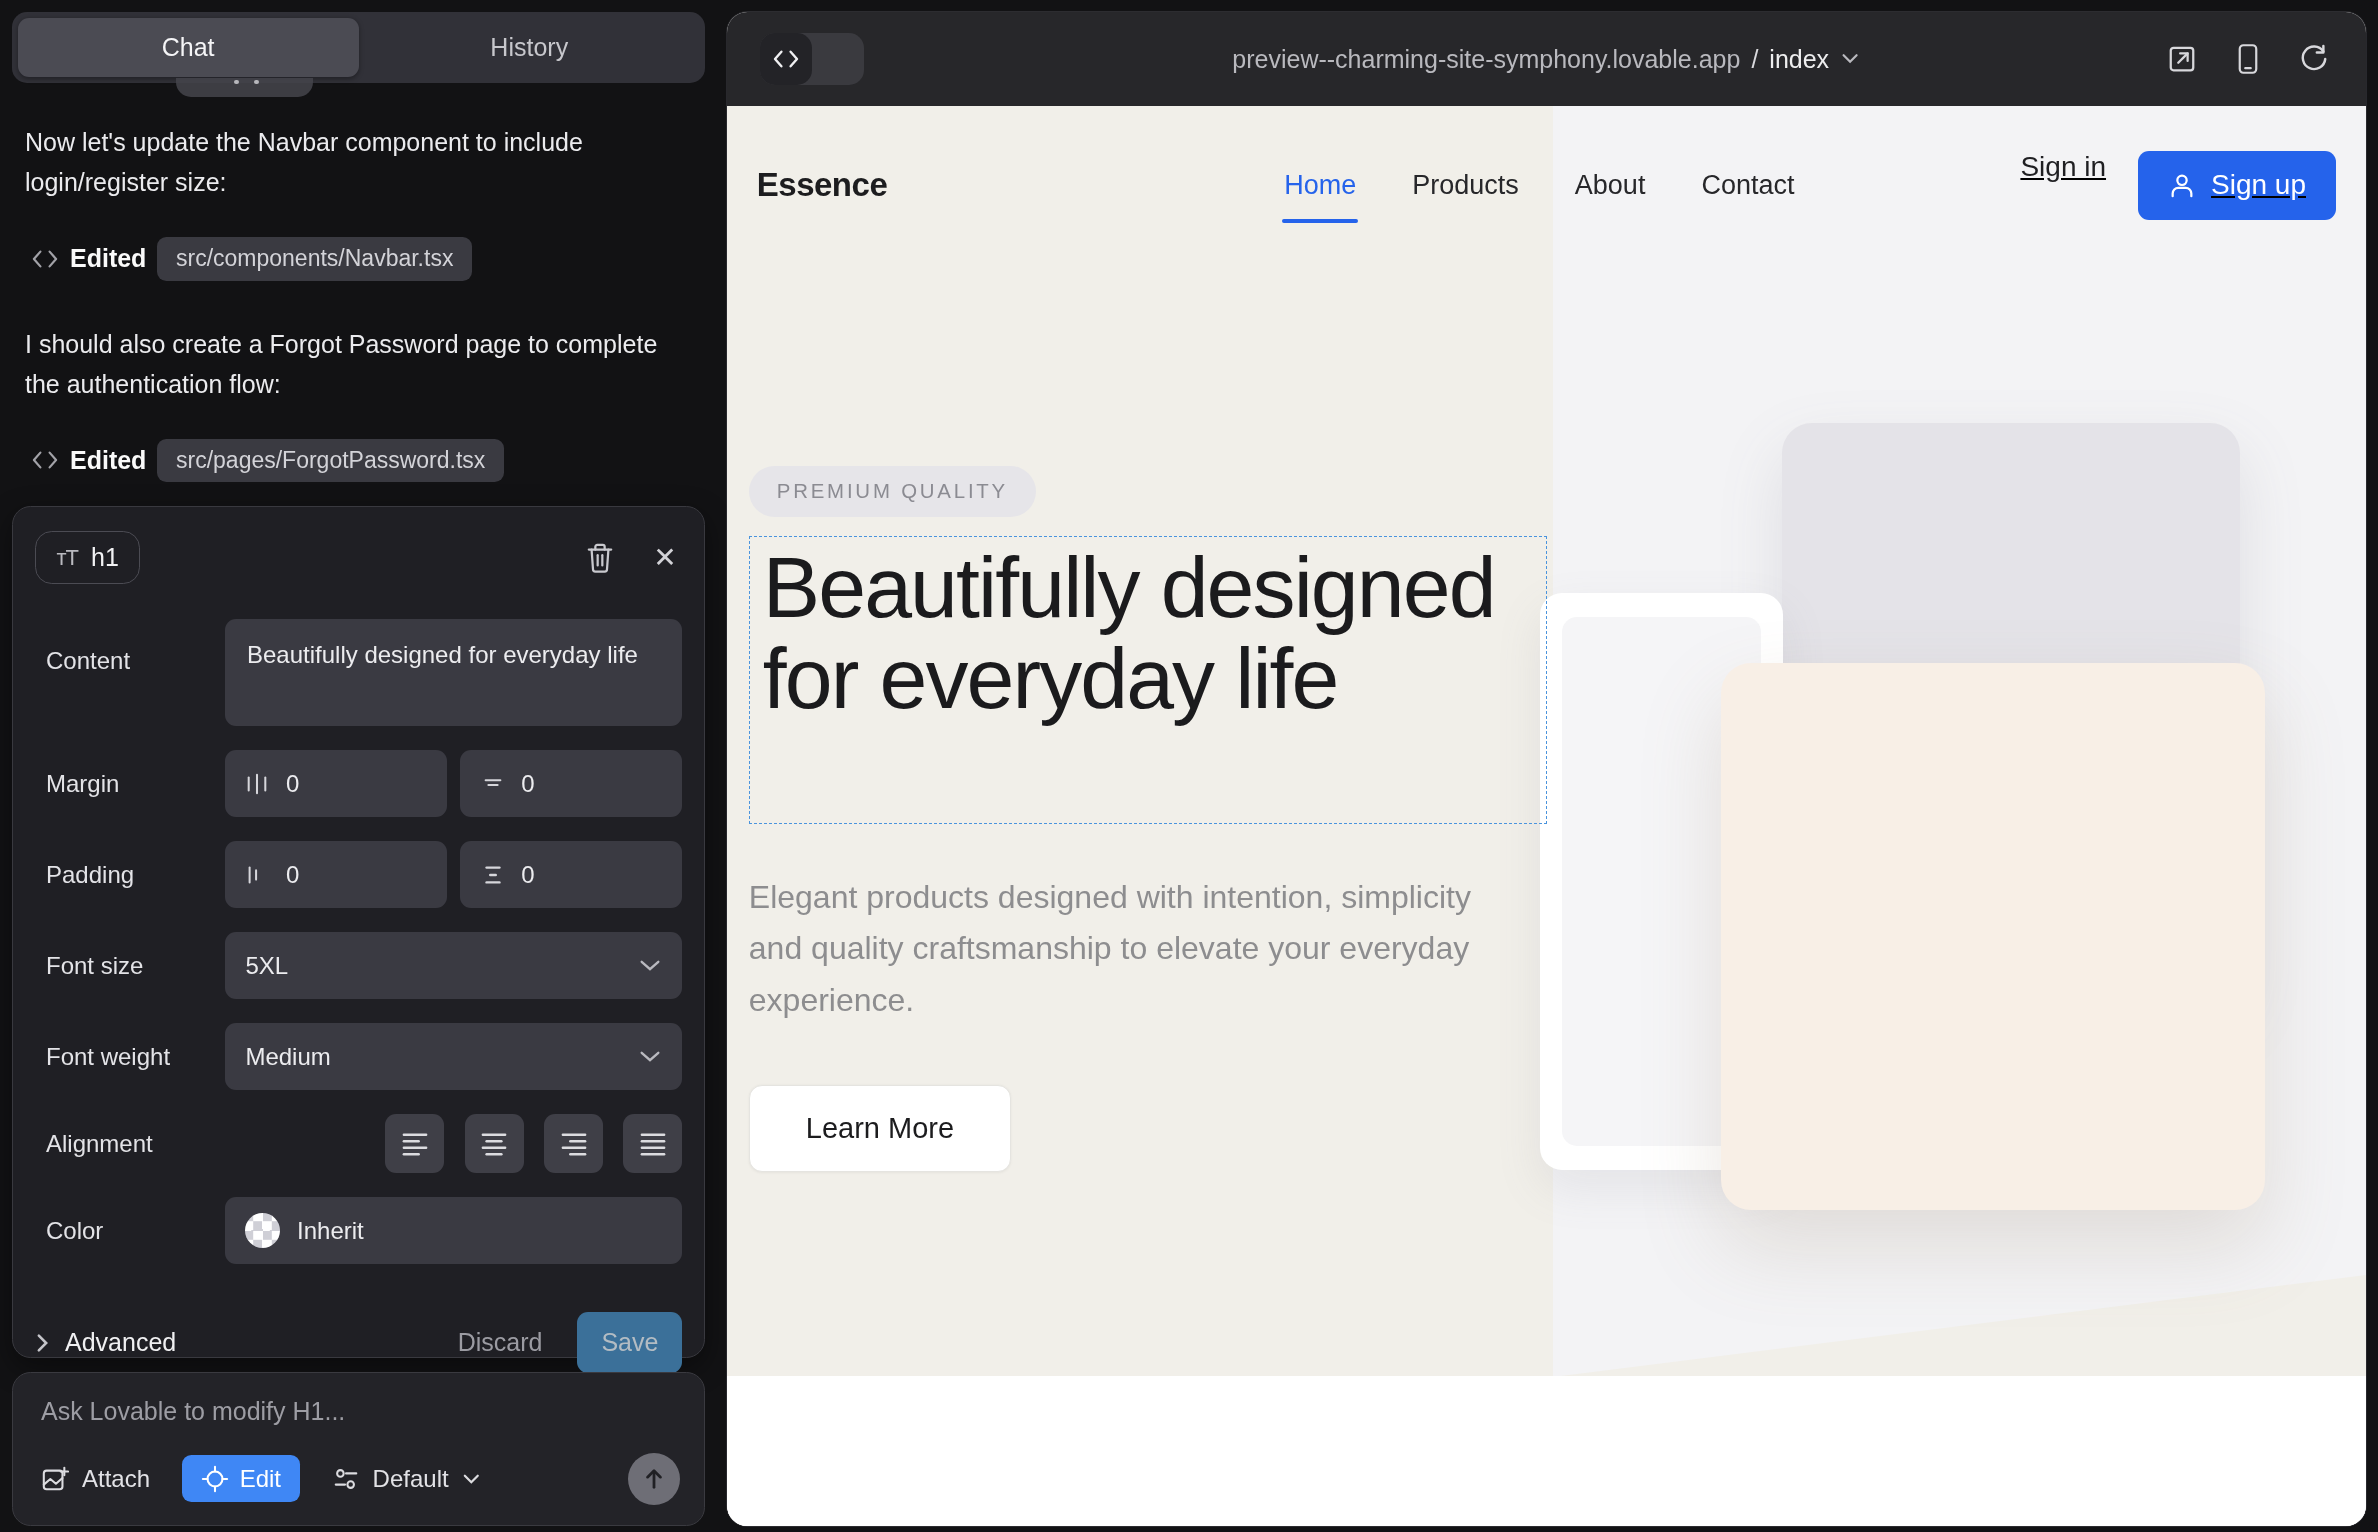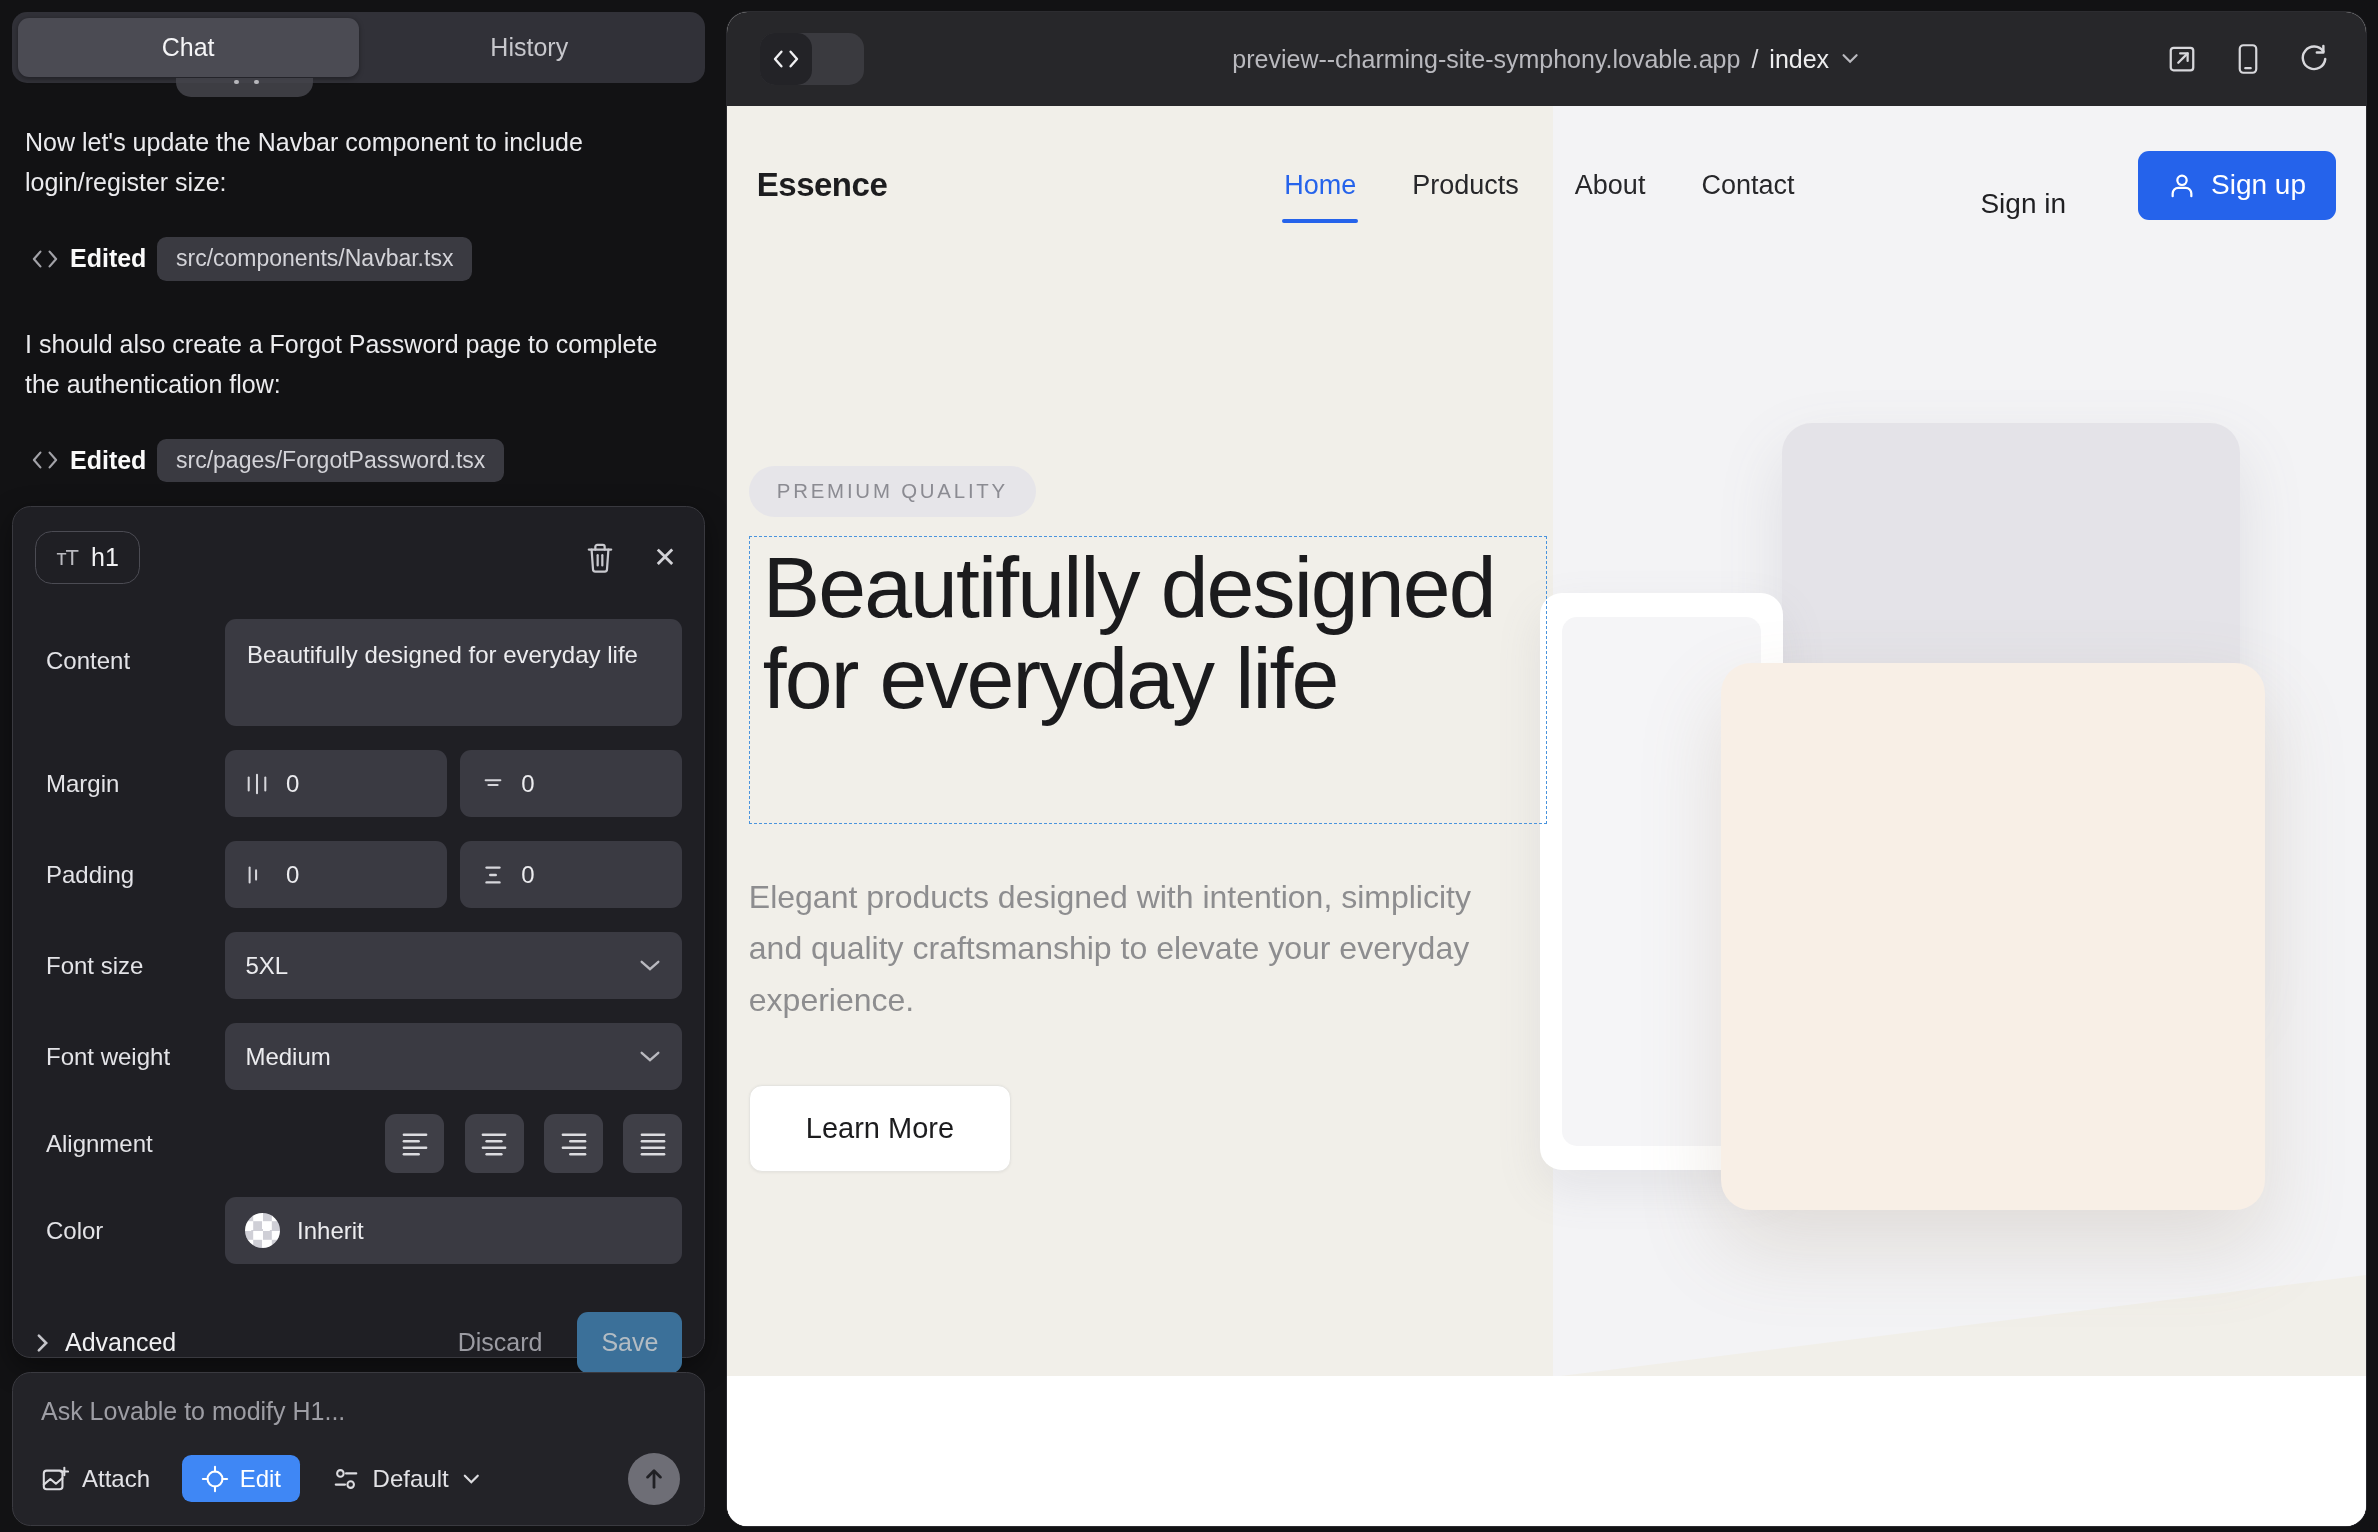--- a/index.html
+++ b/index.html
@@ -132,21 +132,21 @@
   .white-strip { position:absolute; left:0; right:0; bottom:0; height:150px; background:#ffffff; z-index:5; }
 
   .site-nav { position:absolute; top:0; left:0; right:0; height:158px;
     display:flex; align-items:center; padding:0 30px; z-index:6; }
   .brand { font-size:33px; font-weight:bold; color:#1d1d1f; letter-spacing:-0.5px; }
   .nav-links { display:flex; gap:56px; margin-left:397px; align-items:center; }
   .nav-link { font-size:27px; color:#27272a; cursor:pointer; position:relative; }
   .nav-link.active { color:#2563eb; }
   .nav-link.active::after { content:""; position:absolute; left:-1.9px; right:-1.9px; bottom:-22px;
     height:3.7px; background:#2563eb; border-radius:1.9px; }
-  .auth { margin-left:auto; display:flex; align-items:flex-end; gap:72px; }
+  .auth { margin-left:auto; display:flex; align-items:flex-start; gap:32px;text-decoration:underline; }
   .signin { font-size:28px; color:#1f1f22; background:none; border:none; cursor:pointer; }
   .signup { display:flex; align-items:center; gap:15px; background:#2563eb; color:#ffffff;
     border:none; border-radius:11px; height:69px; padding:0 30px; font-size:28px; cursor:pointer; }
 
   
   .hero-left { position:absolute; left:22px; top:360px; width:820px; z-index:4; }
   .badge { display:inline-block; background:#e6e5e9; color:#8b8b92; border-radius:927px;
     padding:14px 28px; font-size:20.4px; letter-spacing:2.8px; }
   .h1-select { margin-top:18.6px; border:1.9px dashed #4a94dd; width:798px; min-height:288px;
     padding:5.6px 9.3px 9.3px 13px; }

